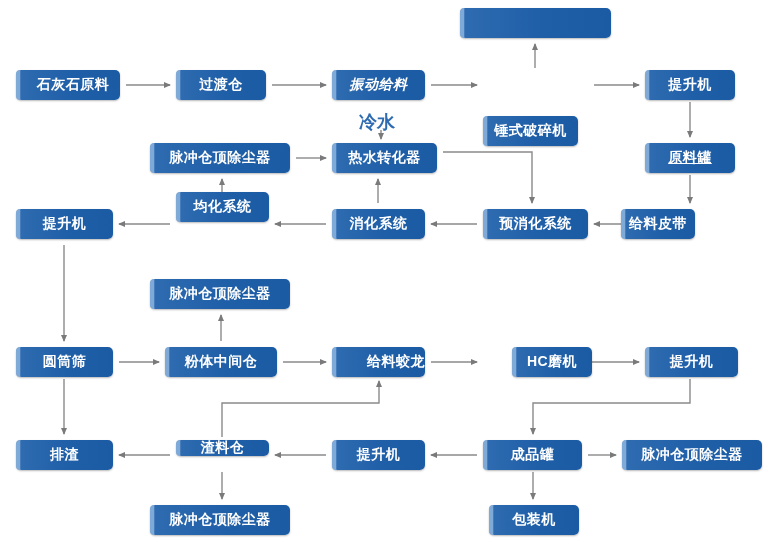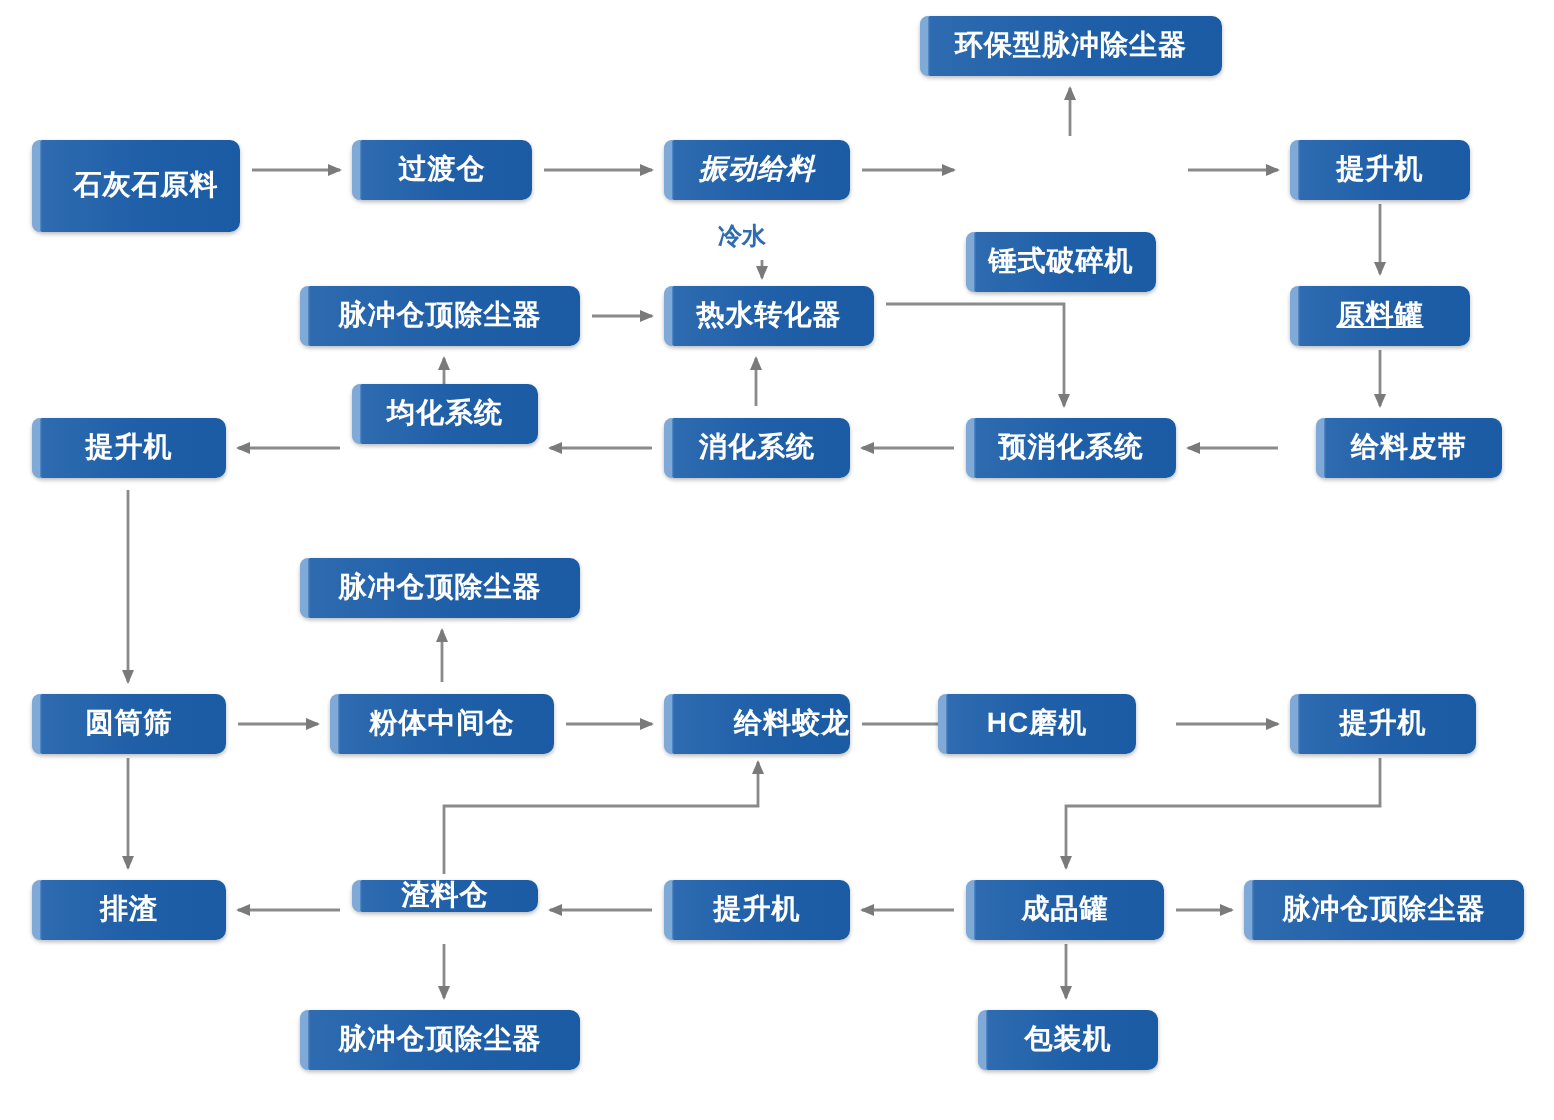--- a/index.html
+++ b/index.html
@@ -54,21 +54,21 @@
     background: #7fa9d6;
   }
   .node .txt {
     position: relative;
     z-index: 2;
     padding: 0 10px;
   }
   .free-label {
     position: absolute;
     color: #2e6bb0;
-    font-size: 12px;
+    font-size: 18px;
     font-weight: bold;
     white-space: nowrap;
     user-select: none;
   }
 </style>
 </head>
 <body>
 
 <div id="canvas">
 
@@ -109,23 +109,22 @@
         <path d="M 222 437 L 222 403 L 379 403 L 379 381" marker-end="url(#arrowEnd)"></path>
         <path d="M 690 379 L 690 403 L 533 403 L 533 434" marker-end="url(#arrowEnd)"></path>
         <path d="M 222 472 L 222 499" marker-end="url(#arrowEnd)"></path>
         <path d="M 533 472 L 533 499" marker-end="url(#arrowEnd)"></path>
       </g>
   </svg>
 
   <div id="node-layer">
       <div class="node" style="left: 460px; top: 8px; width: 151px; height: 30px;">
         <span class="cap"></span>
-        <span class="txt">环保型脉冲除尘器</span>
-      </div>
-      <div class="node" style="left: 16px; top: 70px; width: 104px; height: 46px; padding-left: 10px;">
+      </div>
+      <div class="node" style="left: 16px; top: 70px; width: 104px; height: 30px; padding-left: 10px;">
         <span class="cap"></span>
         <span class="txt">石灰石原料</span>
       </div>
       <div class="node" style="left: 176px; top: 70px; width: 90px; height: 30px;">
         <span class="cap"></span>
         <span class="txt">过渡仓</span>
       </div>
       <div class="node" style="left: 332px; top: 70px; width: 93px; height: 30px; font-style: italic;">
         <span class="cap"></span>
         <span class="txt">振动给料</span>
@@ -159,41 +158,41 @@
         <span class="txt">均化系统</span>
       </div>
       <div class="node" style="left: 332px; top: 209px; width: 93px; height: 30px;">
         <span class="cap"></span>
         <span class="txt">消化系统</span>
       </div>
       <div class="node" style="left: 483px; top: 209px; width: 105px; height: 30px; text-align: center;">
         <span class="cap"></span>
         <span class="txt">预消化系统</span>
       </div>
-      <div class="node" style="left: 658px; top: 209px; width: 93px; height: 30px;">
+      <div class="node" style="left: 621px; top: 209px; width: 74px; height: 30px;">
         <span class="cap"></span>
         <span class="txt">给料皮带</span>
       </div>
       <div class="node" style="left: 150px; top: 279px; width: 140px; height: 30px;">
         <span class="cap"></span>
         <span class="txt">脉冲仓顶除尘器</span>
       </div>
       <div class="node" style="left: 16px; top: 347px; width: 97px; height: 30px;">
         <span class="cap"></span>
         <span class="txt">圆筒筛</span>
       </div>
       <div class="node" style="left: 165px; top: 347px; width: 112px; height: 30px;">
         <span class="cap"></span>
         <span class="txt">粉体中间仓</span>
       </div>
       <div class="node" style="left: 332px; top: 347px; width: 93px; height: 30px; padding-left: 35px;">
         <span class="cap"></span>
         <span class="txt">给料蛟龙</span>
       </div>
-      <div class="node" style="left: 469px; top: 347px; width: 99px; height: 30px;">
+      <div class="node" style="left: 512px; top: 347px; width: 80px; height: 30px;">
         <span class="cap"></span>
         <span class="txt">HC磨机</span>
       </div>
       <div class="node" style="left: 645px; top: 347px; width: 93px; height: 30px;">
         <span class="cap"></span>
         <span class="txt">提升机</span>
       </div>
       <div class="node" style="left: 16px; top: 440px; width: 97px; height: 30px;">
         <span class="cap"></span>
         <span class="txt">排渣</span>

